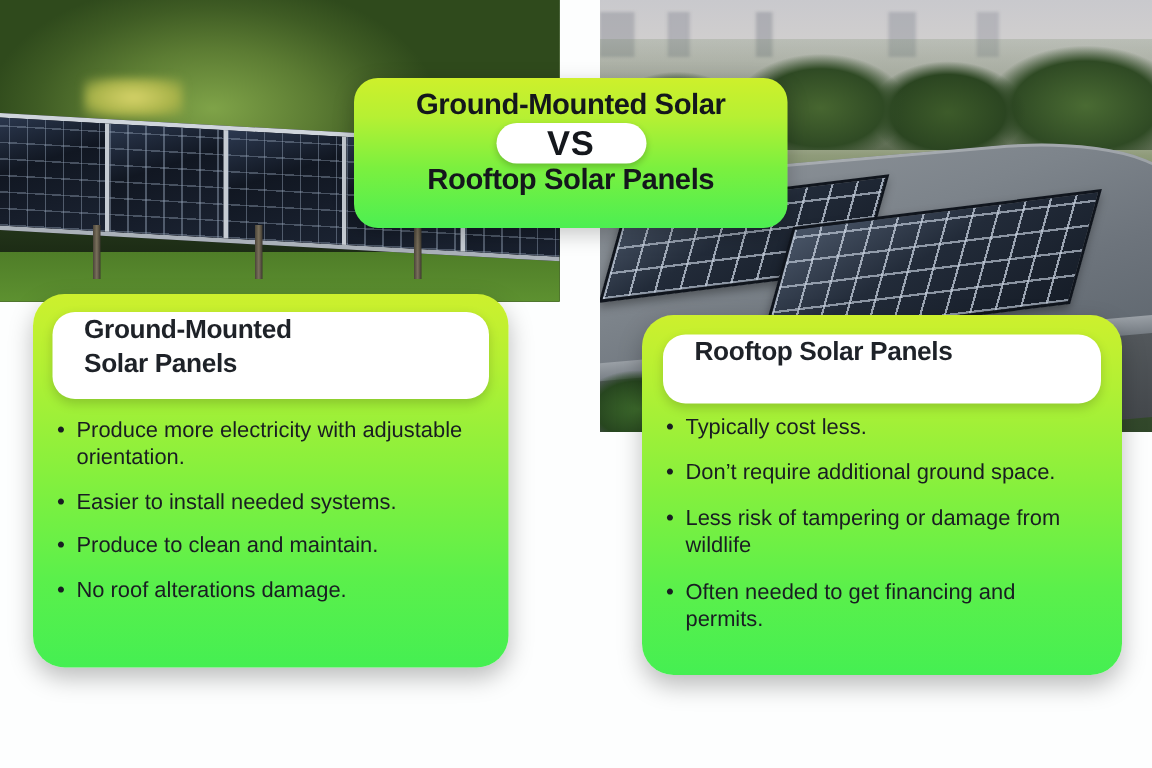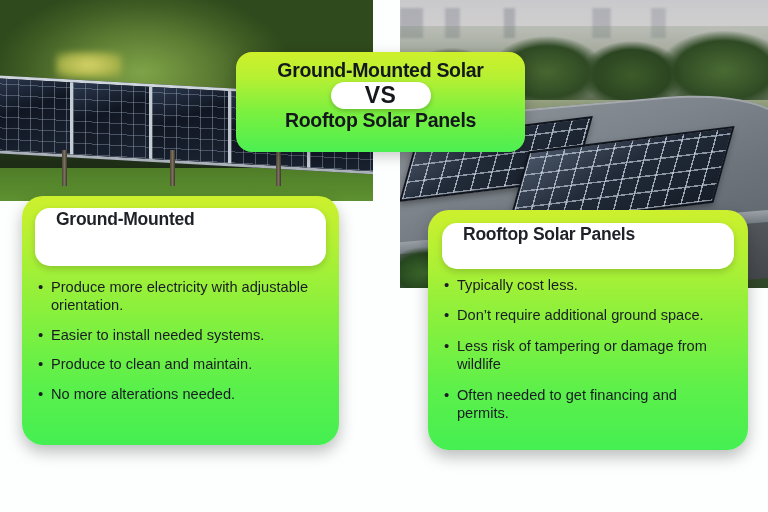--- a/index.html
+++ b/index.html
@@ -247,37 +247,38 @@
     <div class="hdr-line">Ground-Mounted Solar</div>
     <div id="vs-pill">
       <span>VS</span>
     </div>
     <div class="hdr-line">Rooftop Solar Panels</div>
   </div>
 
   <div class="card" id="card-left">
     <div class="title-pill">
       <div class="tline">Ground-Mounted</div>
+      <div class="tline">Solar Panels</div>
     </div>
     <div class="bullets">
       <div class="bullet">
         <span class="dot">•</span>
         <span class="btxt">Produce more electricity with adjustable orientation.</span>
       </div>
       <div class="bullet">
         <span class="dot">•</span>
         <span class="btxt">Easier to install needed systems.</span>
       </div>
       <div class="bullet">
         <span class="dot">•</span>
         <span class="btxt">Produce to clean and maintain.</span>
       </div>
       <div class="bullet">
         <span class="dot">•</span>
-        <span class="btxt">No more alterations needed.</span>
+        <span class="btxt">No roof alterations damage.</span>
       </div>
     </div>
   </div>
 
   <div class="card" id="card-right">
     <div class="title-pill">
       <div class="tline">Rooftop Solar Panels</div>
     </div>
     <div class="bullets">
       <div class="bullet">

